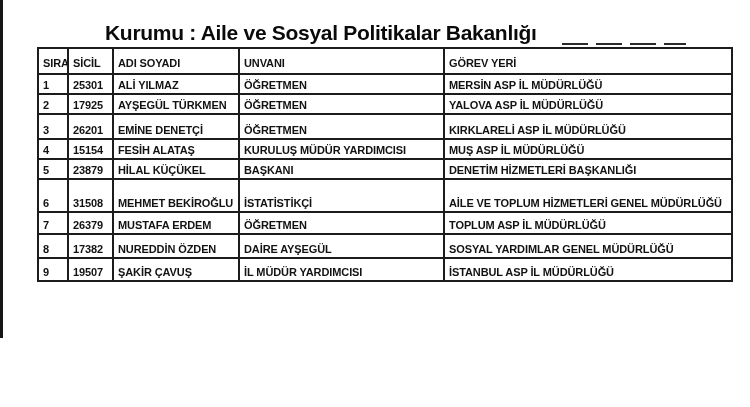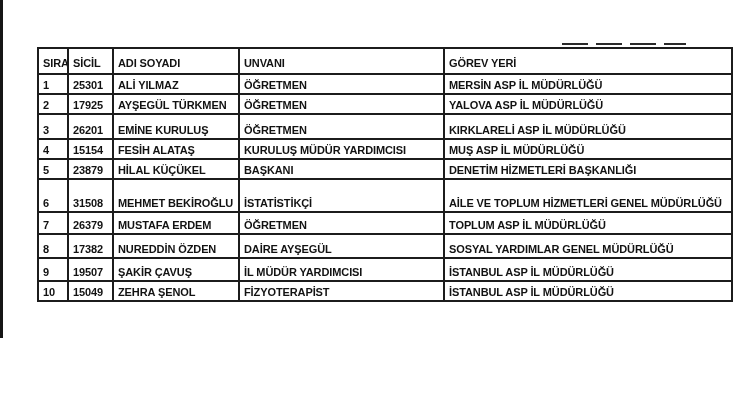--- a/index.html
+++ b/index.html
@@ -68,20 +68,21 @@
     padding-bottom: 4px;
   }
 </style>
 </head>
 <body>
 
 <div class="page">
 
   <div class="edge-bar"></div>
 
+  <div class="doc-title">Kurumu : Aile ve Sosyal Politikalar Bakanlığı</div>
 
   <div class="scan-smudge"></div>
 
   <table class="roster">
     <colgroup>
         <col style="width: 30px;">
         <col style="width: 45px;">
         <col style="width: 126px;">
         <col style="width: 205px;">
         <col style="width: 288px;">
@@ -106,21 +107,21 @@
         <tr style="height: 10px;">
           <td>2</td>
           <td>17925</td>
           <td>AYŞEGÜL TÜRKMEN</td>
           <td>ÖĞRETMEN</td>
           <td>YALOVA ASP İL MÜDÜRLÜĞÜ</td>
         </tr>
         <tr style="height: 25px;">
           <td>3</td>
           <td>26201</td>
-          <td>EMİNE KURULUŞ</td>
+          <td>EMİNE DENETÇİ</td>
           <td>ÖĞRETMEN</td>
           <td>KIRKLARELİ ASP İL MÜDÜRLÜĞÜ</td>
         </tr>
         <tr style="height: 20px;">
           <td>4</td>
           <td>15154</td>
           <td>FESİH ALATAŞ</td>
           <td>KURULUŞ MÜDÜR YARDIMCISI</td>
           <td>MUŞ ASP İL MÜDÜRLÜĞÜ</td>
         </tr>
@@ -152,23 +153,16 @@
           <td>DAİRE AYŞEGÜL</td>
           <td>SOSYAL YARDIMLAR GENEL MÜDÜRLÜĞÜ</td>
         </tr>
         <tr style="height: 23px;">
           <td>9</td>
           <td>19507</td>
           <td>ŞAKİR ÇAVUŞ</td>
           <td>İL MÜDÜR YARDIMCISI</td>
           <td>İSTANBUL ASP İL MÜDÜRLÜĞÜ</td>
         </tr>
-        <tr style="height: 13px;">
-          <td>10</td>
-          <td>15049</td>
-          <td>ZEHRA ŞENOL</td>
-          <td>FİZYOTERAPİST</td>
-          <td>İSTANBUL ASP İL MÜDÜRLÜĞÜ</td>
-        </tr>
       </tbody>
   </table>
 
 </div>
 
 </body></html>

